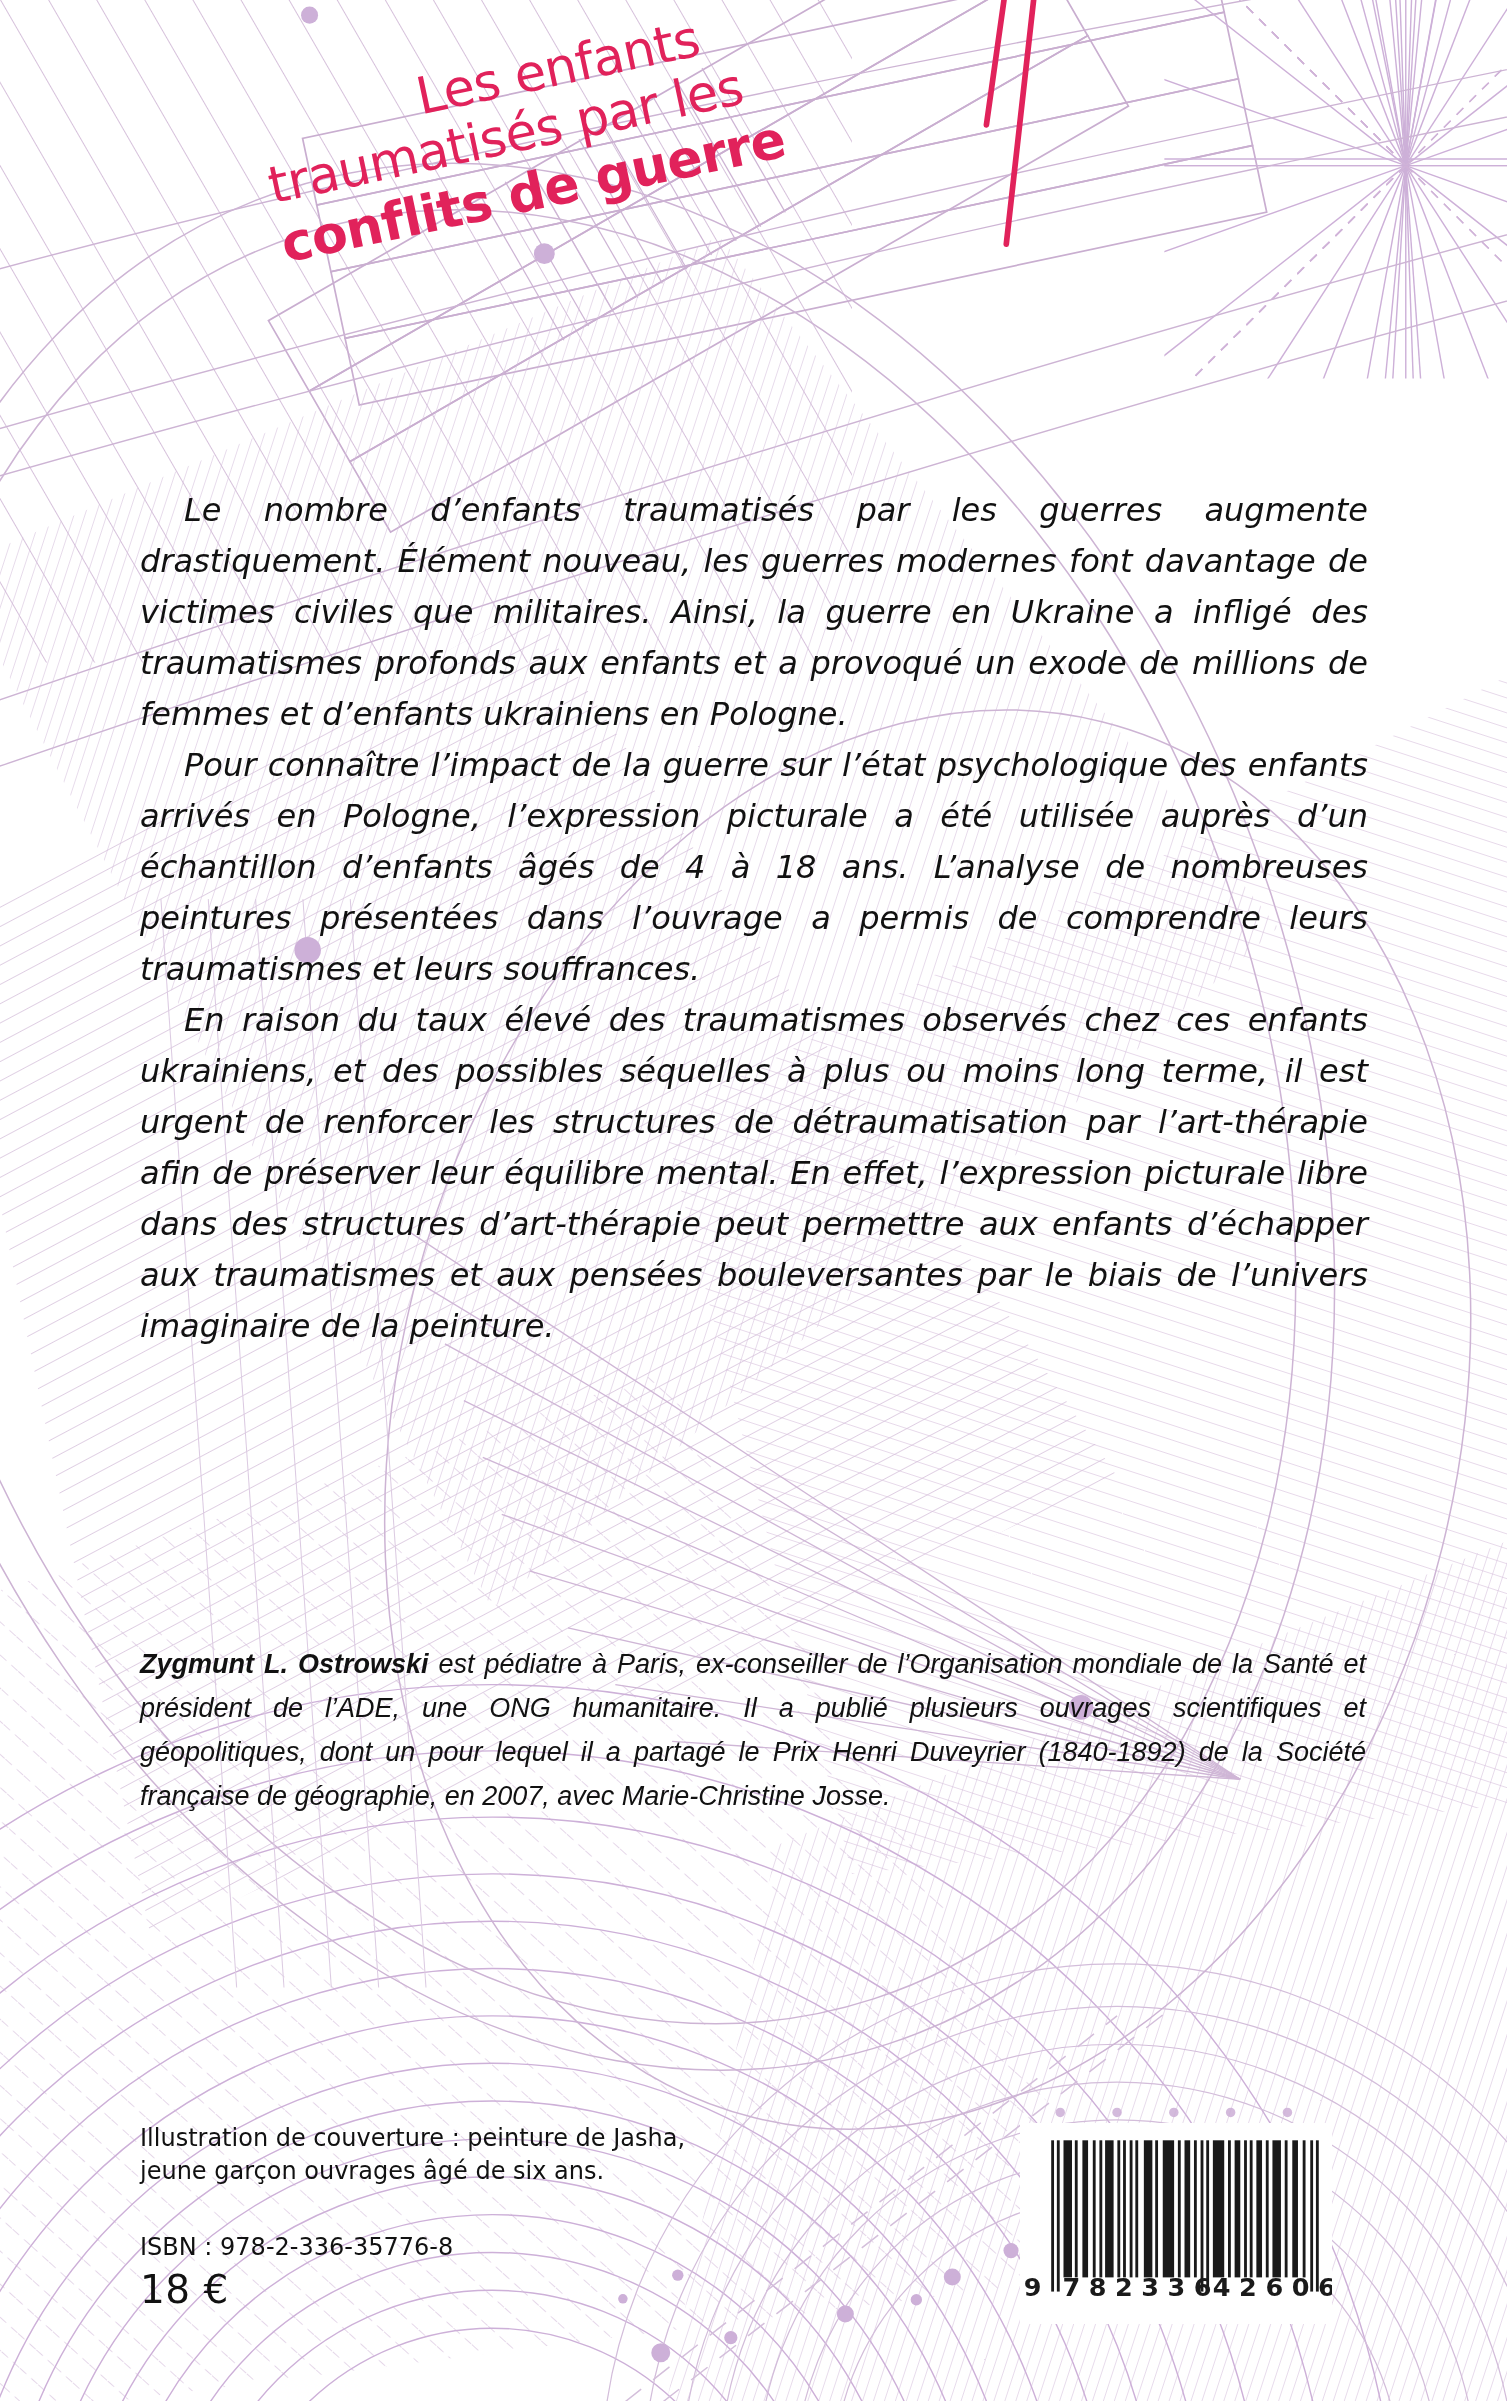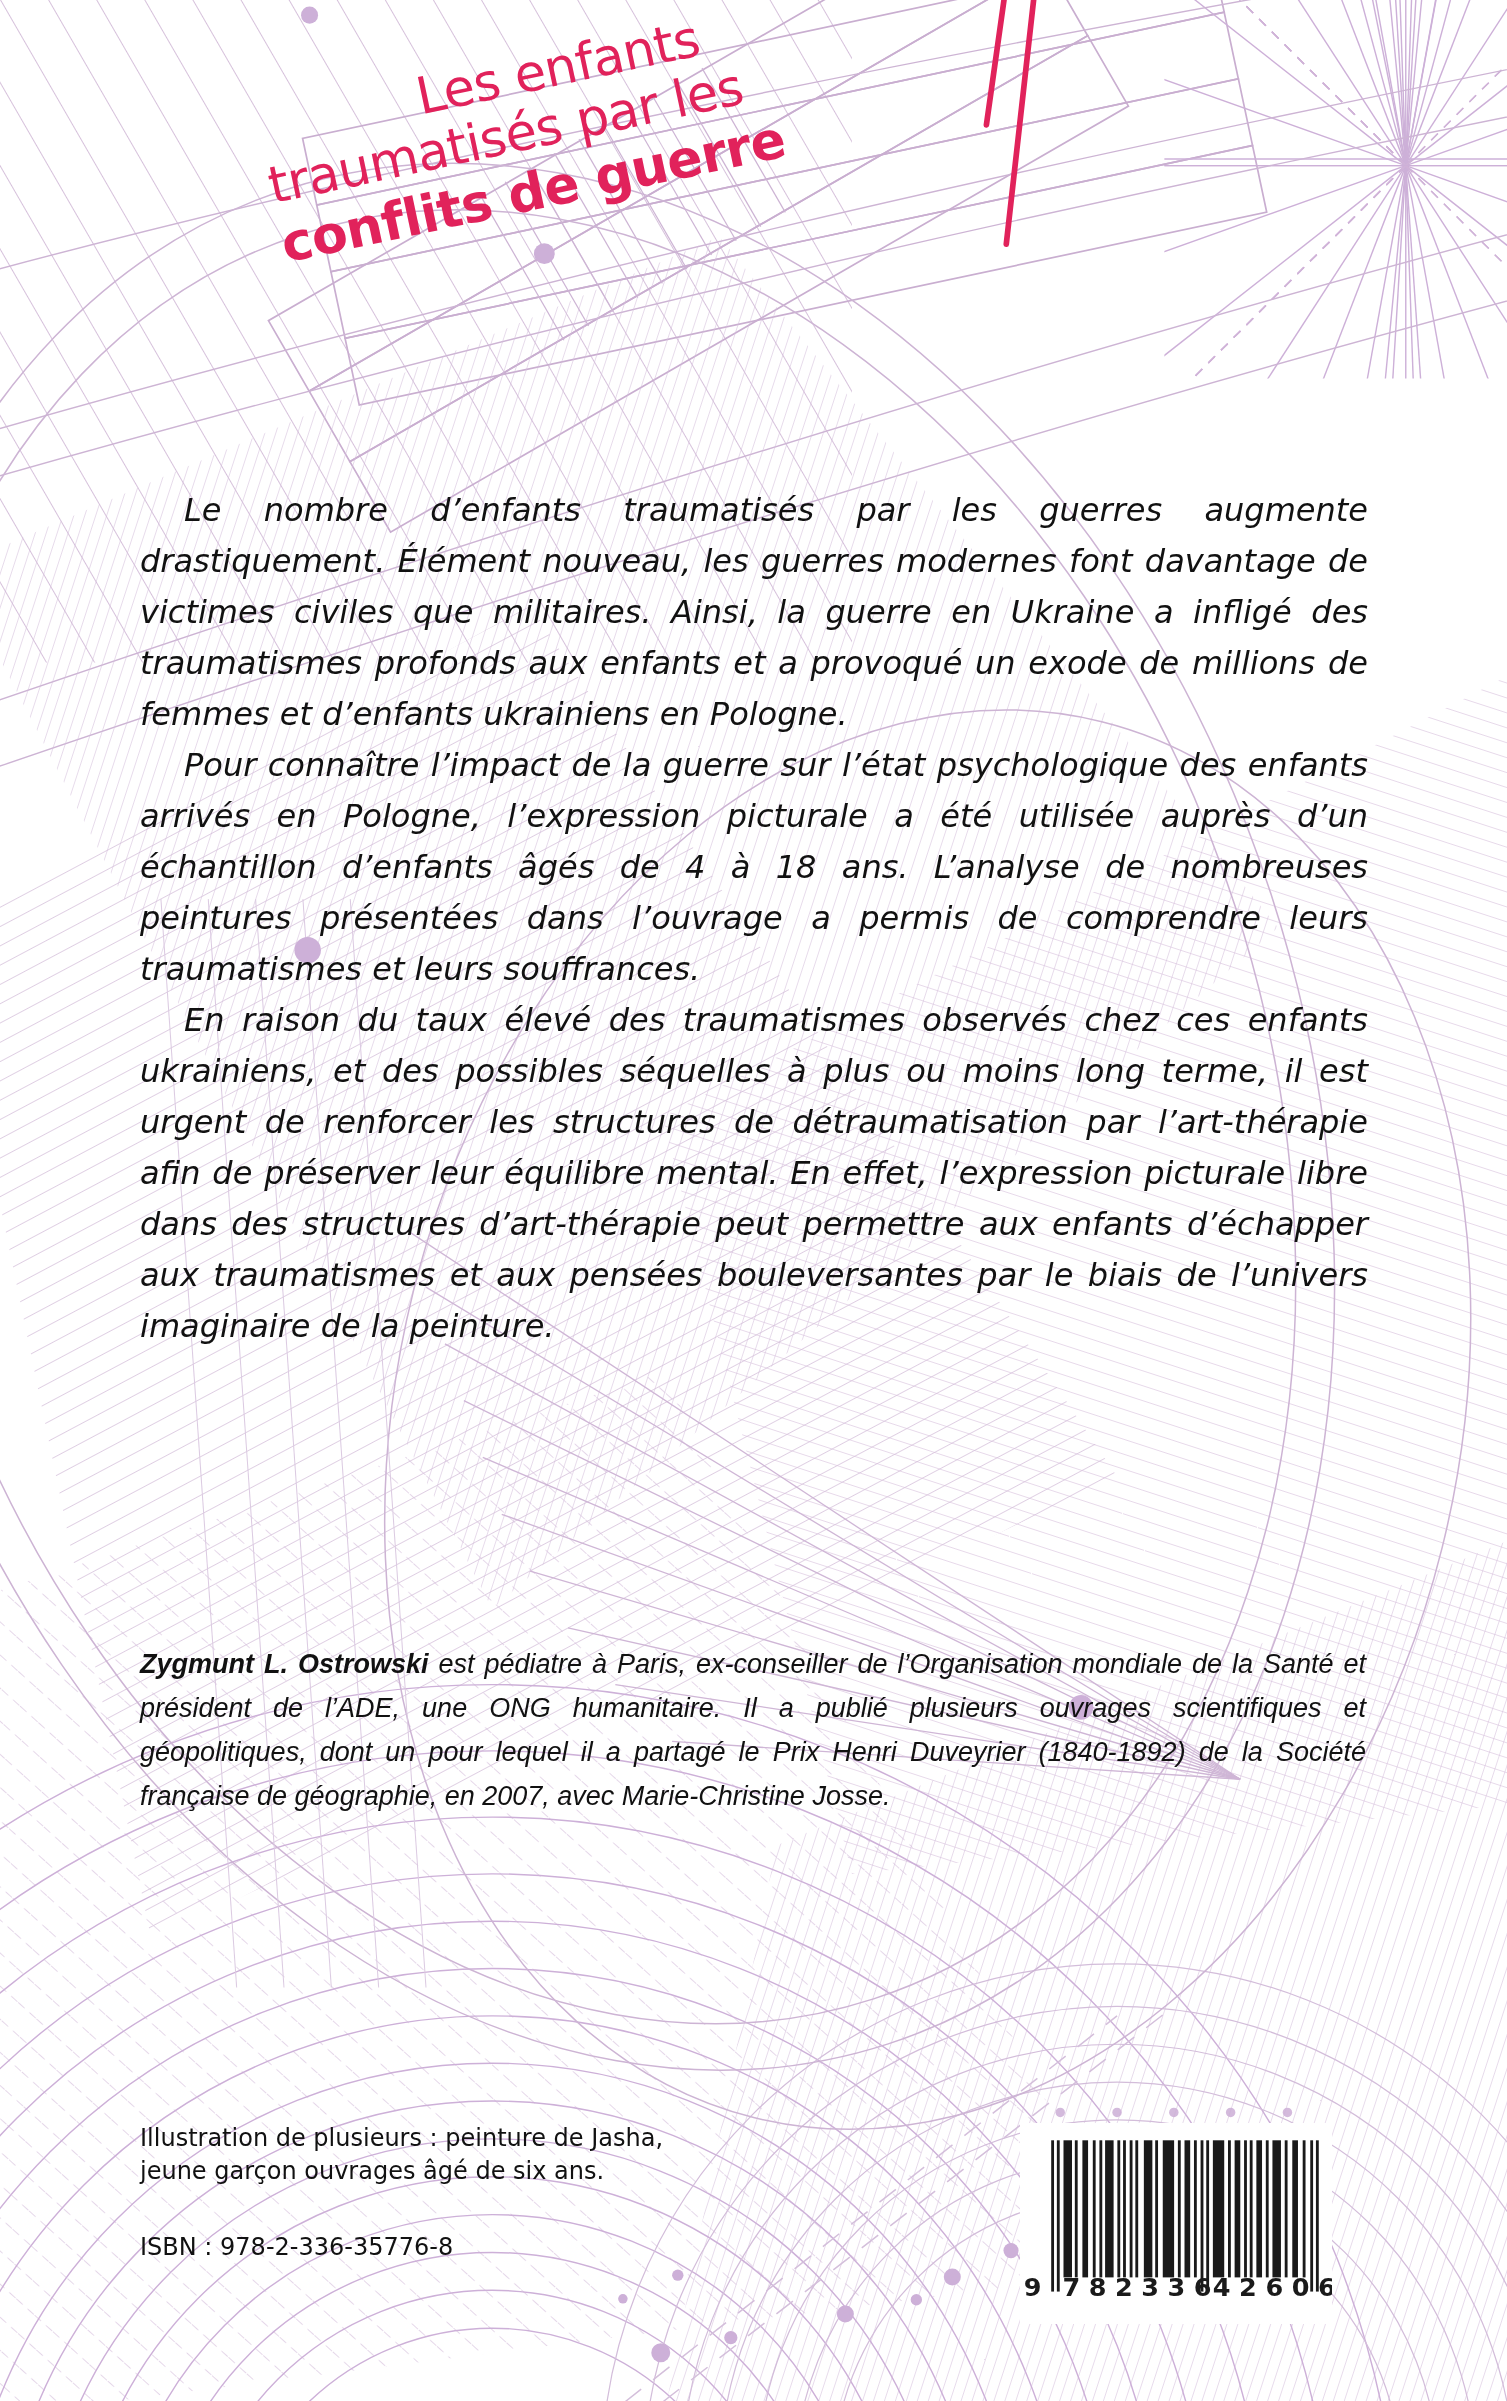--- a/index.html
+++ b/index.html
@@ -427,24 +427,25 @@
   <div id="blurb">
     <p>Le nombre d’enfants traumatisés par les guerres augmente drastiquement. Élément nouveau, les guerres modernes font davantage de victimes civiles que militaires. Ainsi, la guerre en Ukraine a infligé des traumatismes profonds aux enfants et a provoqué un exode de millions de femmes et d’enfants ukrainiens en Pologne.</p>
     <p>Pour connaître l’impact de la guerre sur l’état psychologique des enfants arrivés en Pologne, l’expression picturale a été utilisée auprès d’un échantillon d’enfants âgés de 4 à 18 ans. L’analyse de nombreuses peintures présentées dans l’ouvrage a permis de comprendre leurs traumatismes et leurs souffrances.</p>
     <p>En raison du taux élevé des traumatismes observés chez ces enfants ukrainiens, et des possibles séquelles à plus ou moins long terme, il est urgent de renforcer les structures de détraumatisation par l’art-thérapie afin de préserver leur équilibre mental. En effet, l’expression picturale libre dans des structures d’art-thérapie peut permettre aux enfants d’échapper aux traumatismes et aux pensées bouleversantes par le biais de l’univers imaginaire de la peinture.</p>
   </div>
 
   <div id="author-bio"><span class="author-name">Zygmunt L. Ostrowski</span><span> est pédiatre à Paris, ex-conseiller de l’Organisation mondiale de la Santé et président de l’ADE, une ONG humanitaire. Il a publié plusieurs ouvrages scientifiques et géopolitiques, dont un pour lequel il a partagé le Prix Henri Duveyrier (1840-1892) de la Société française de géographie, en 2007, avec Marie-Christine Josse.</span></div>
 
   <div id="footer">
     <p id="cover-credit">
-      <span>Illustration de plusieurs : peinture de Jasha,</span><br>
+      <span>Illustration de couverture : peinture de Jasha,</span><br>
       <span>jeune garçon ouvrages âgé de six ans.</span>
     </p>
     <p id="isbn-line">ISBN : 978-2-336-35776-8</p>
+    <p id="price">18 €</p>
   </div>
 
   <div id="barcode-box">
     <svg width="312" height="201" viewBox="0 0 330 212" xmlns="http://www.w3.org/2000/svg">
       <rect x="0" y="0" width="330" height="212" fill="#ffffff"></rect>
       <g fill="#1a1a1a">
 
         <rect x="33" y="18" width="3" height="160"></rect>
         <rect x="39" y="18" width="3" height="160"></rect>
 

